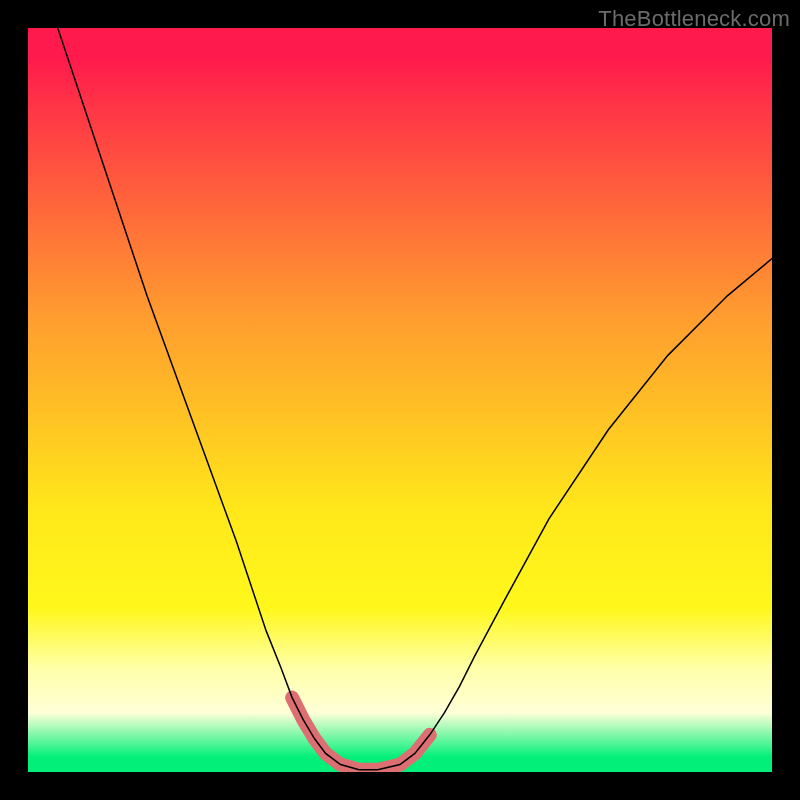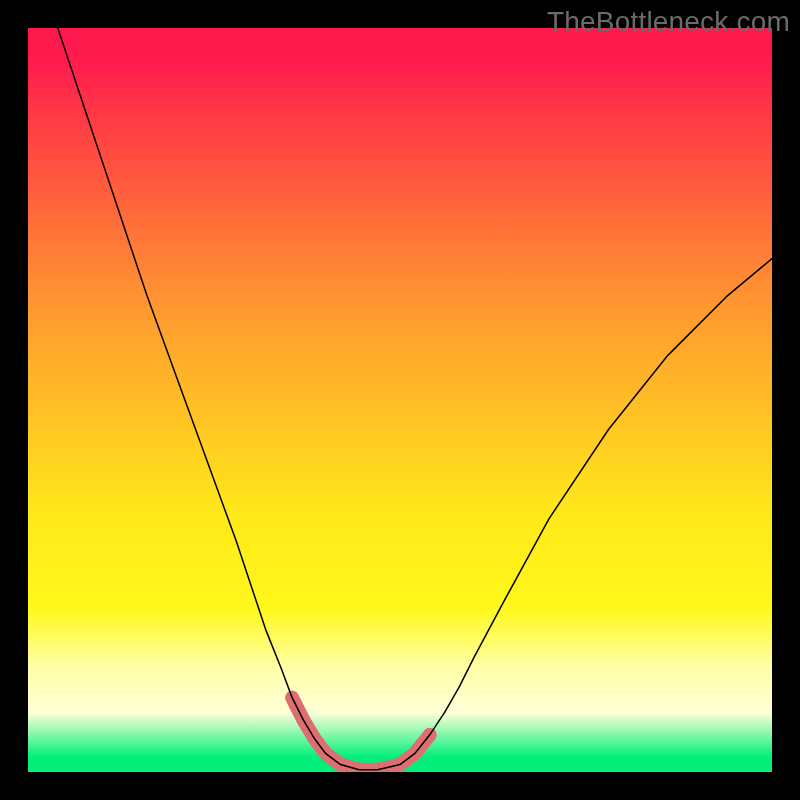--- a/index.html
+++ b/index.html
@@ -50,21 +50,21 @@
     position: absolute;
     inset: 0;
     width: 100%;
     height: 100%;
   }
   .watermark {
     position: absolute;
     top: 6px;
     right: 10px;
     color: #6b6b6b;
-    font-size: 28px;
+    font-size: 22px;
     font-weight: 400;
     letter-spacing: 0.2px;
     user-select: none;
   }
 </style>
 </head>
 <body>
 
 <div class="frame">
   <div class="plot-area">

